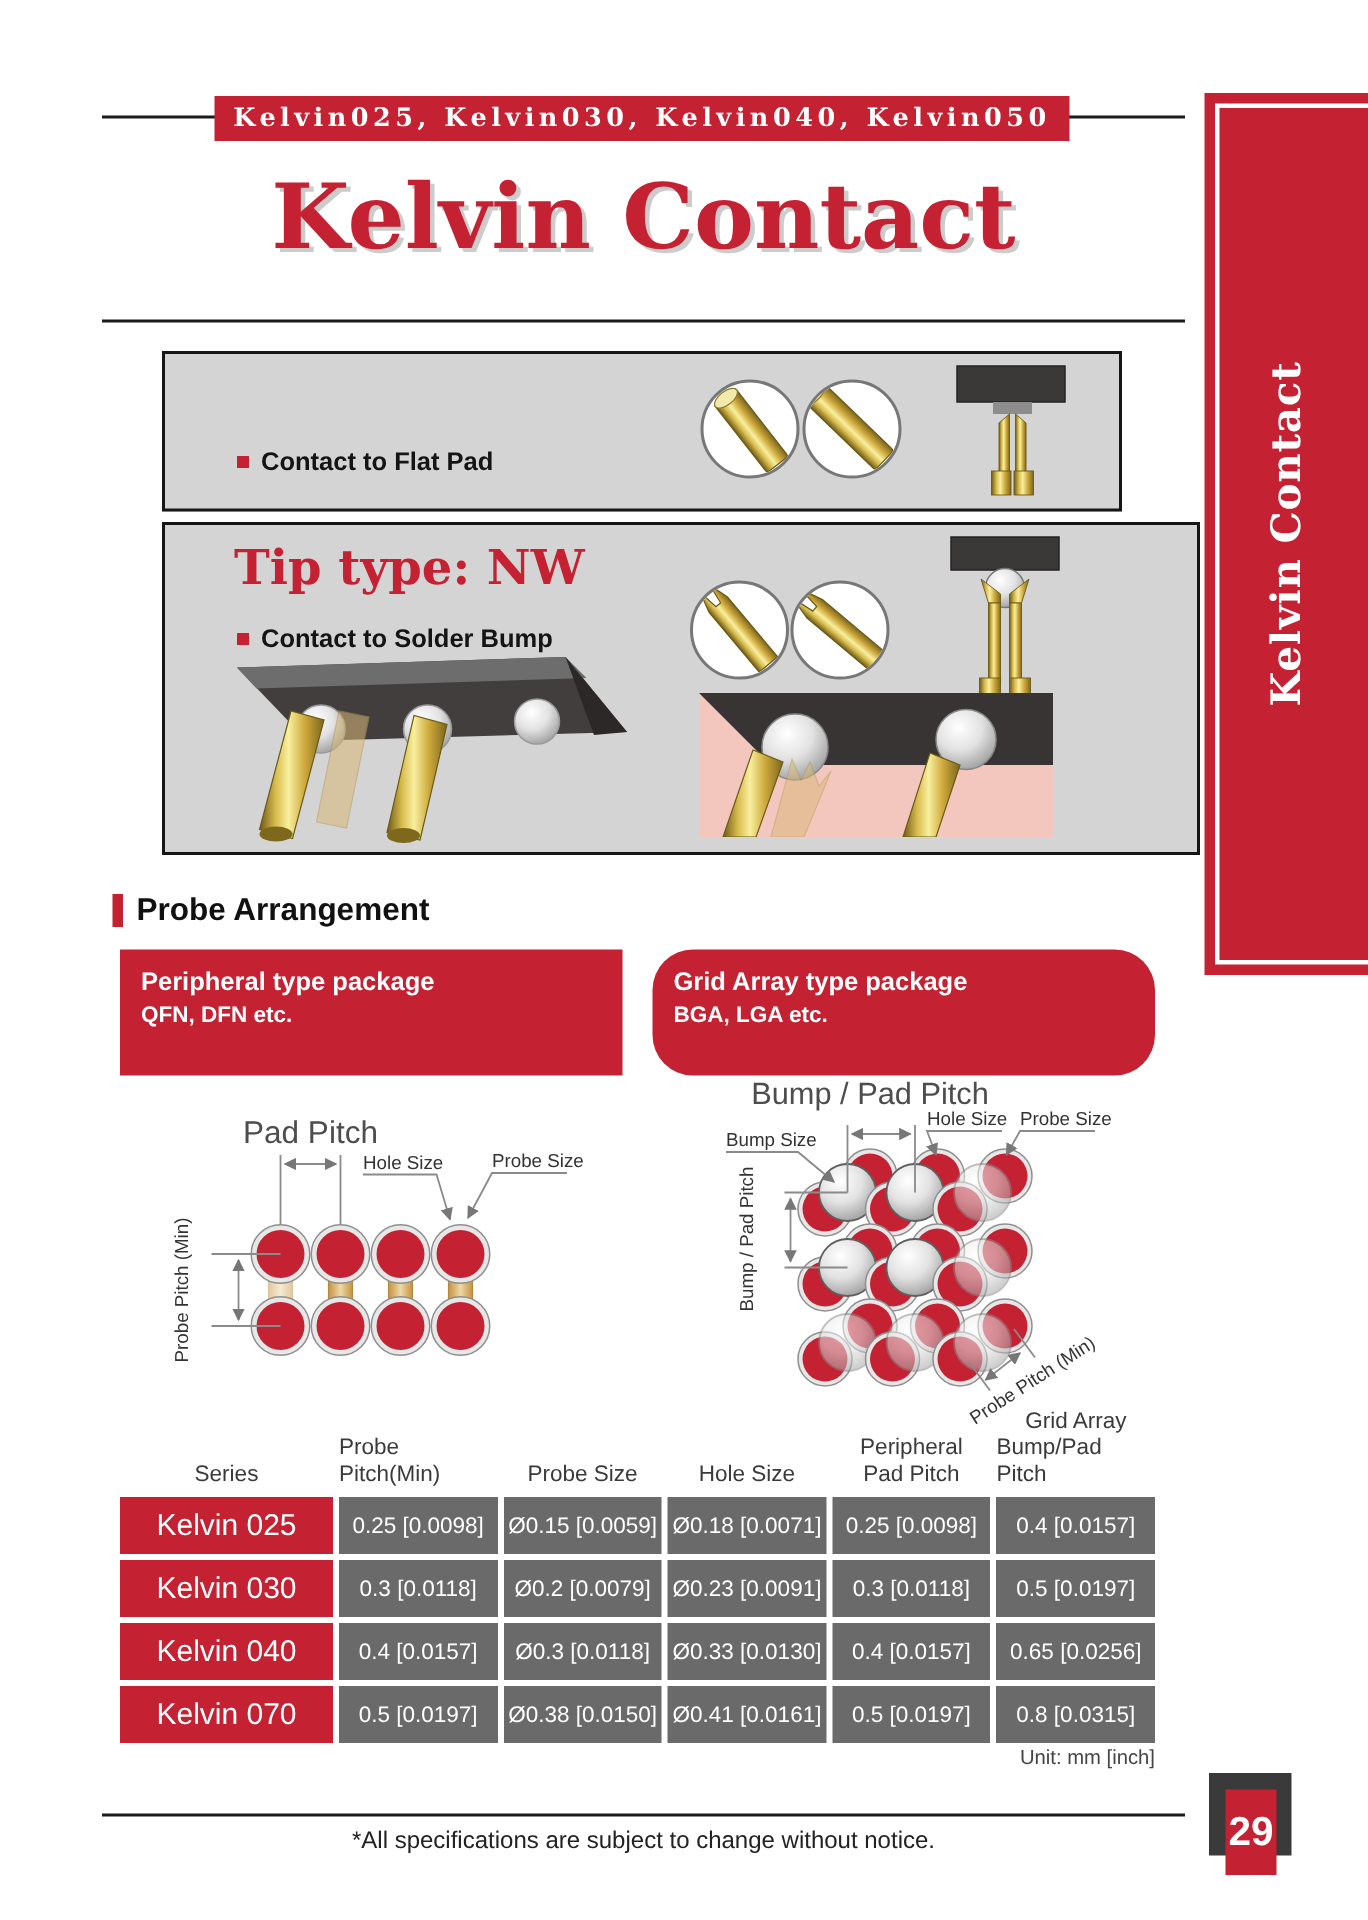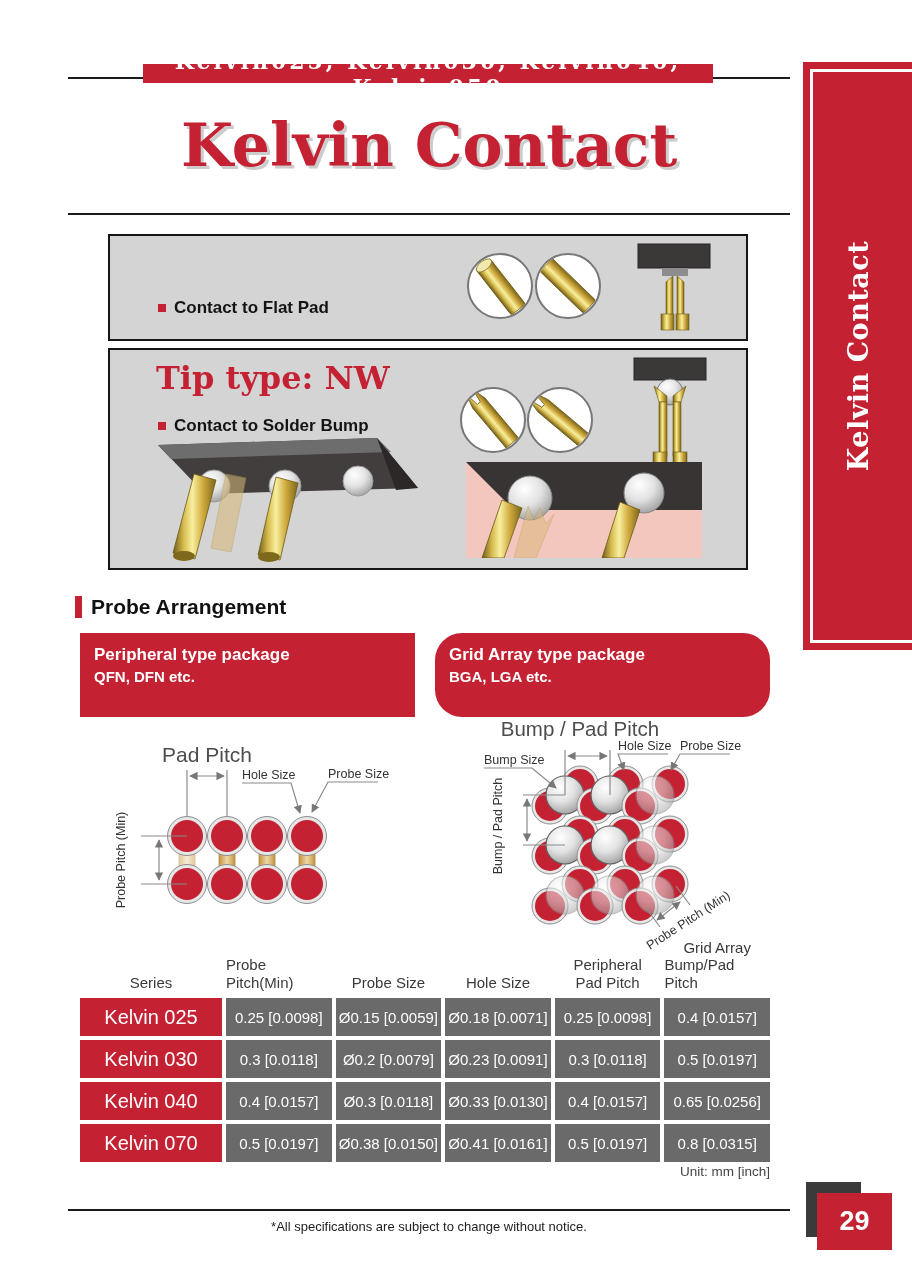--- a/index.html
+++ b/index.html
@@ -2,23 +2,23 @@
 <html><head>
 <meta charset="utf-8">
 <style>
   html,body{margin:0;padding:0;background:#fff;}
   #page{position:relative;width:912px;height:1280px;background:#ffffff;overflow:hidden;
         font-family:"Liberation Sans",sans-serif;}
   .abs{position:absolute;}
   .slab{font-family:"DejaVu Serif",serif;font-weight:bold;}
   
   .rule{background:#1b1b1b;height:2px;}
-  #series-bar{left:143px;top:64px;width:570px;height:19px;background:#c42233;
+  #series-bar{left:143px;top:64px;width:570px;height:30px;background:#c42233;
     color:#fff;display:flex;align-items:center;justify-content:center;
-    font-size:22px;font-weight:bold;letter-spacing:3px;font-family:"DejaVu Serif",serif;text-align:center;}
+    font-size:17px;font-weight:bold;letter-spacing:3px;font-family:"DejaVu Serif",serif;}
   #page-title{left:68px;top:112px;width:722px;text-align:center;color:#c42233;
     font-size:60px;line-height:1.1;text-shadow:3px 3px 0 #cccccc;}
   
   .tip-panel{background:#d4d4d4;border:2px solid #161616;box-sizing:border-box;}
   .tip-head{position:absolute;left:46px;color:#c42233;font-size:32px;line-height:1;}
   .tip-bullet{position:absolute;left:48px;display:flex;align-items:center;gap:8px;
     font-size:17px;color:#141414;font-weight:bold;}
   .bullet-sq{width:8px;height:8px;background:#c42233;flex:0 0 auto;}
   
   #sidebar{left:803px;top:62px;width:109px;height:588px;background:#c42233;overflow:hidden;}
@@ -38,23 +38,23 @@
   
   #spec-table{left:80px;top:956px;width:690px;}
   .trow{display:grid;grid-template-columns:142px repeat(5,1fr);column-gap:4px;margin-bottom:4px;}
   .th{display:flex;flex-direction:column;justify-content:flex-end;align-items:center;
     height:38px;font-size:15px;color:#3a3a3a;line-height:1.16;padding-bottom:3px;box-sizing:border-box;}
   .cell{height:38px;display:flex;align-items:center;justify-content:center;color:#fff;}
   .cell.series{background:#c42233;font-size:20px;}
   .cell.val{background:#6a6a6a;font-size:15px;}
   #unit-note{left:80px;top:1164px;width:690px;text-align:right;font-size:13.5px;color:#444;}
   
-  #footer-text{left:68px;top:1219px;width:722px;text-align:center;font-size:13px;color:#222;}
+  #footer-text{left:68px;top:1219px;width:722px;text-align:center;font-size:16px;color:#222;}
   #pg-dark{left:806px;top:1182px;width:55px;height:55px;background:#3a3a3a;}
-  #pg-red{left:817px;top:1193px;width:75px;height:57px;background:#c42233;color:#fff;
+  #pg-red{left:817px;top:1193px;width:34px;height:57px;background:#c42233;color:#fff;
     display:flex;align-items:center;justify-content:center;font-size:27px;font-weight:bold;}
   svg text{font-family:"Liberation Sans",sans-serif;}
 </style>
 </head>
 <body>
 
 <div id="page">
 
   <svg width="0" height="0" style="position:absolute" aria-hidden="true">
     <defs>
@@ -120,21 +120,21 @@
         <rect x="196" y="6" width="72" height="24" fill="#3b3838" stroke="#242222"></rect>
         <rect x="220" y="30" width="26" height="8" fill="#8d8d8d"></rect>
         <polygon points="224,44 231,38 231,78 224,78" fill="url(#gold)" stroke="#6b5a14" stroke-width="0.6"></polygon>
         <polygon points="235,38 242,44 242,78 235,78" fill="url(#gold)" stroke="#6b5a14" stroke-width="0.6"></polygon>
         <rect x="219" y="76" width="13" height="16" fill="url(#gold)" stroke="#6b5a14" stroke-width="0.6"></rect>
         <rect x="234" y="76" width="13" height="16" fill="url(#gold)" stroke="#6b5a14" stroke-width="0.6"></rect>
       </g>
     </svg>
   </div>
 
-  <div class="abs tip-panel" style="left:108px;top:348px;width:640px;height:222px;">
+  <div class="abs tip-panel" style="left:108px;top:348px;width:692px;height:222px;">
     <div class="tip-head slab" style="top:12px;">Tip type: NW</div>
     <div class="tip-bullet" style="top:66px;">
       <span class="bullet-sq"></span>
       <span>Contact to Solder Bump</span>
     </div>
     <svg class="abs" style="left:0;top:0;" width="636" height="218" viewBox="0 0 636 218">
       <clipPath id="nc1">
           <circle cx="383" cy="70" r="31"></circle>
         </clipPath>
       <clipPath id="nc2">

